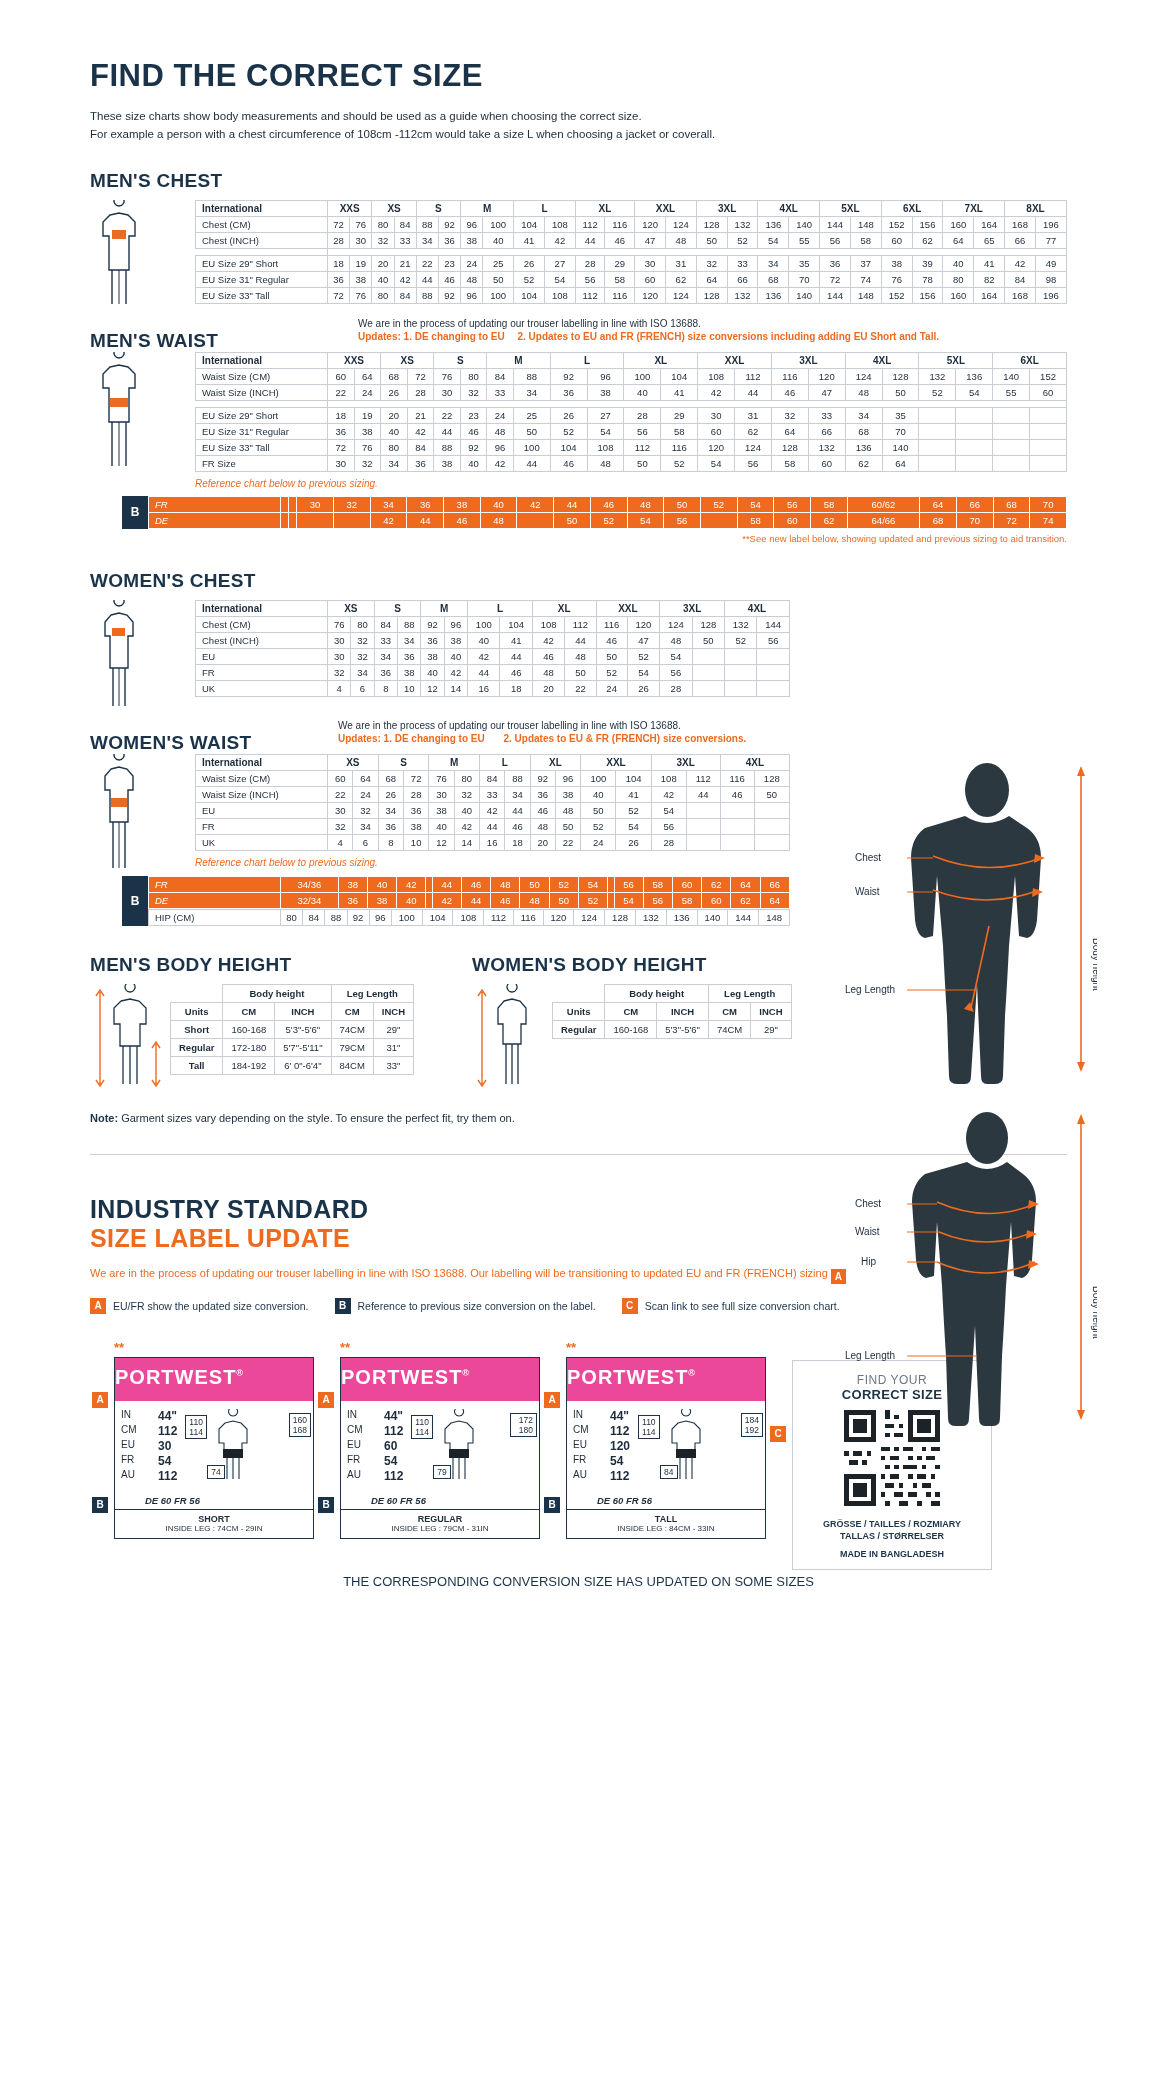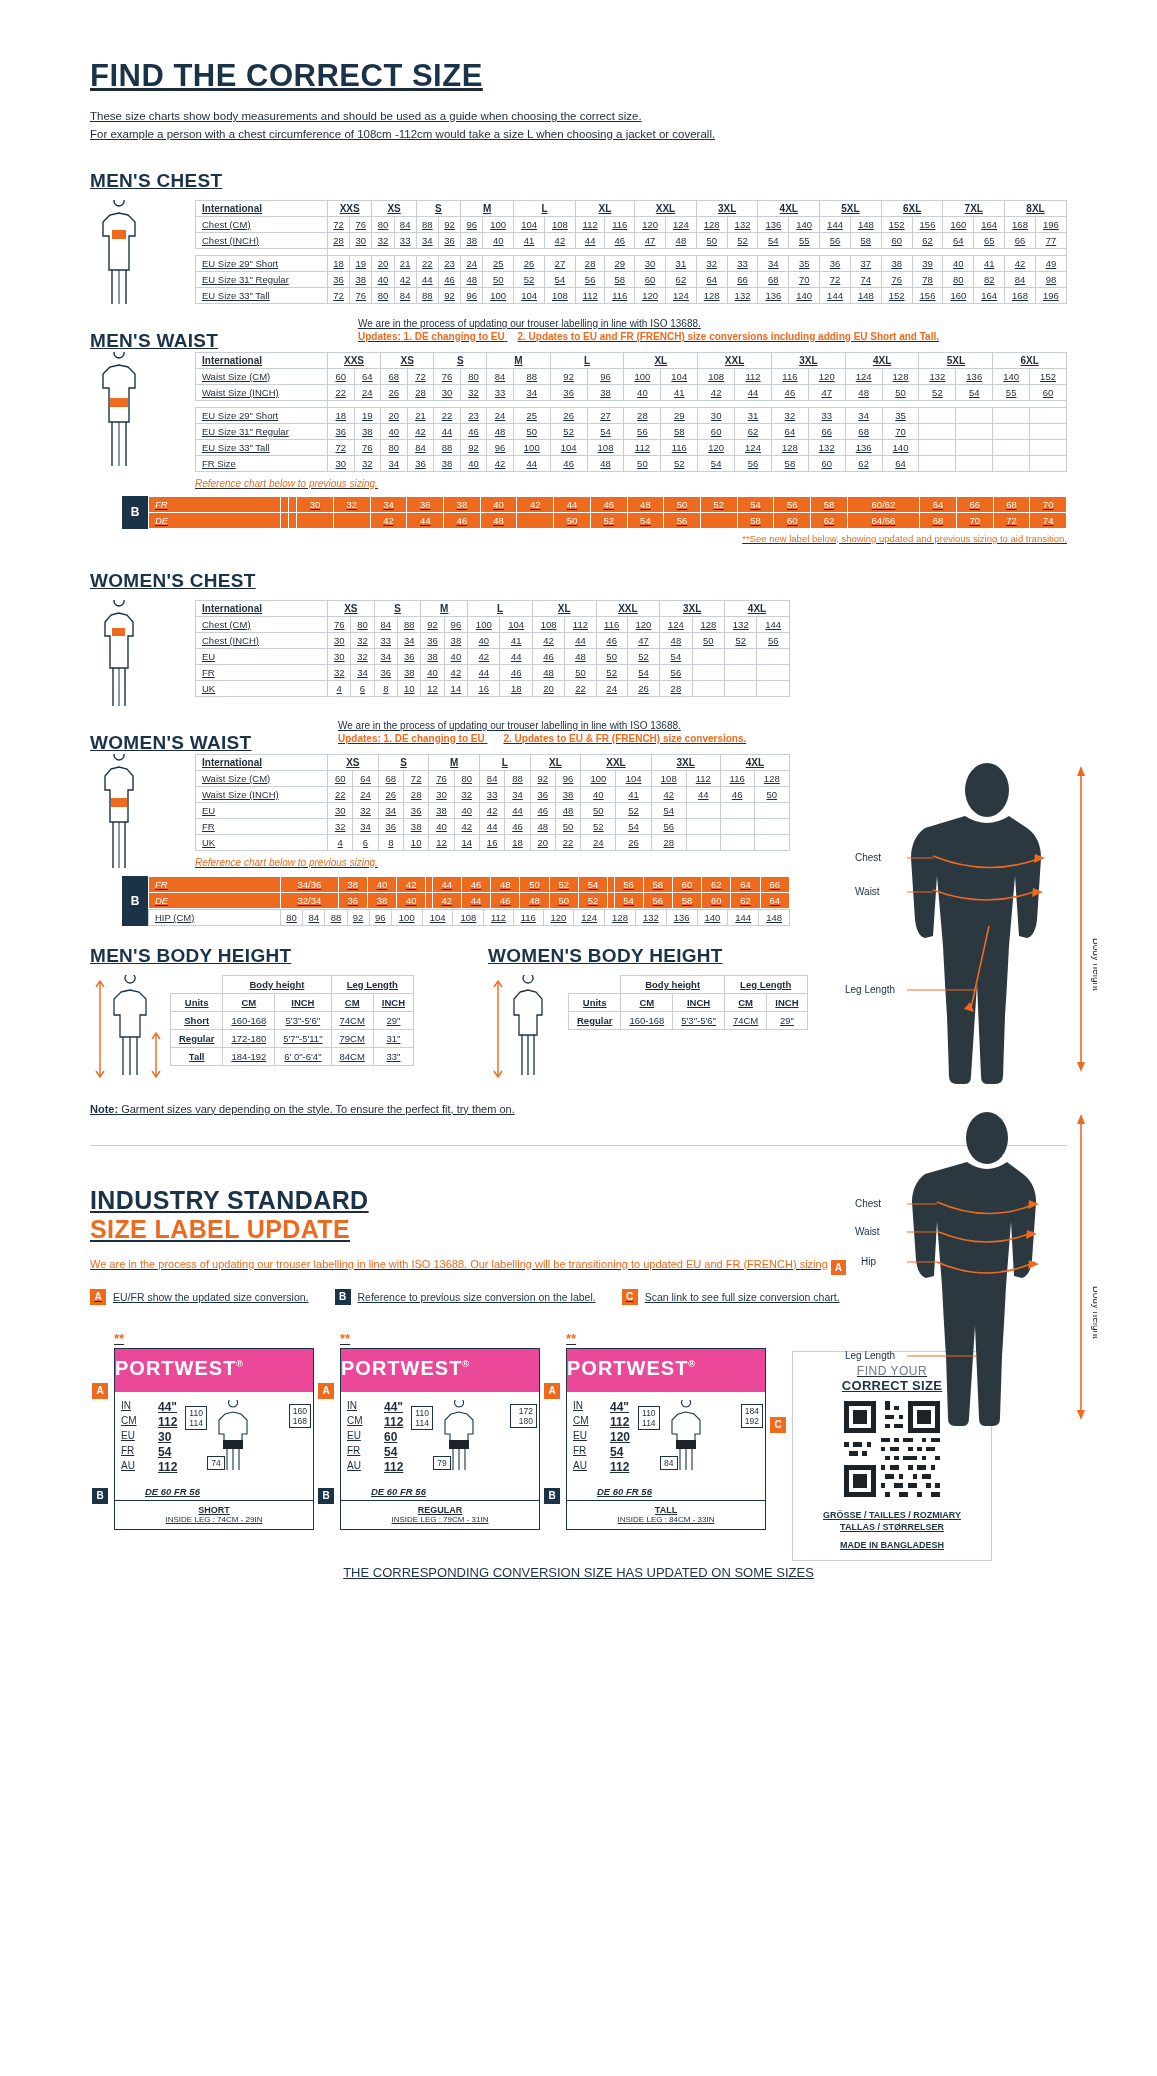--- a/index.html
+++ b/index.html
@@ -3,21 +3,21 @@
 <meta charset="utf-8">
 <style>
   * { box-sizing: border-box; }
   body {
     margin: 0;
     width: 1157px;
     background: #ffffff;
     font-family: "Liberation Sans", sans-serif;
     color: #1d2b3a;
   }
-  .page { width: 1157px; padding: 0 0 40px 0; position: relative; text-decoration: underline; }
+  .page { width: 1157px; padding: 0 0 40px 0; position: relative; }
   .inner { padding: 0 90px; }
 
   
   h1.main-title {
     font-size: 31px;
     letter-spacing: 0.5px;
     font-weight: bold;
     color: #1b3349;
     margin: 58px 0 14px 0;
   }
@@ -938,21 +938,21 @@
                 <td>136</td>
                 <td>140</td>
                 <td>144</td>
                 <td>148</td>
               </tr>
             </tbody>
         </table>
       </div>
     </div>
 
-    <div style="display:flex; gap:68px; margin-top:19px;">
+    <div style="display:flex; gap:52px; margin-top:28px;">
       <div style="width:330px;">
         <h2 class="section-title">MEN'S BODY HEIGHT</h2>
         <div style="display:flex; align-items:flex-start;">
           <svg width="80" height="106" viewBox="0 0 80 106">
             <path d="M40 8 a5 5 0 1 1 0.1 0 z" fill="none" stroke="#1b3349" stroke-width="1.3"></path>
             <path d="M31 17 L40 15 L49 17 L56 24 L56 40 L50 40 L50 62 L30 62 L30 40 L24 40 L24 24 Z" fill="none" stroke="#1b3349" stroke-width="1.3"></path>
             <path d="M33 62 L33 100 M47 62 L47 100 M40 62 L40 100" fill="none" stroke="#1b3349" stroke-width="1.3"></path>
             <path d="M10 8 L10 100 M6 12 L10 6 L14 12 M6 96 L10 102 L14 96" stroke="#ee6a1e" stroke-width="1.4" fill="none"></path>
             <path d="M66 60 L66 100 M62 64 L66 58 L70 64 M62 96 L66 102 L70 96" stroke="#ee6a1e" stroke-width="1.4" fill="none"></path>
           </svg>

